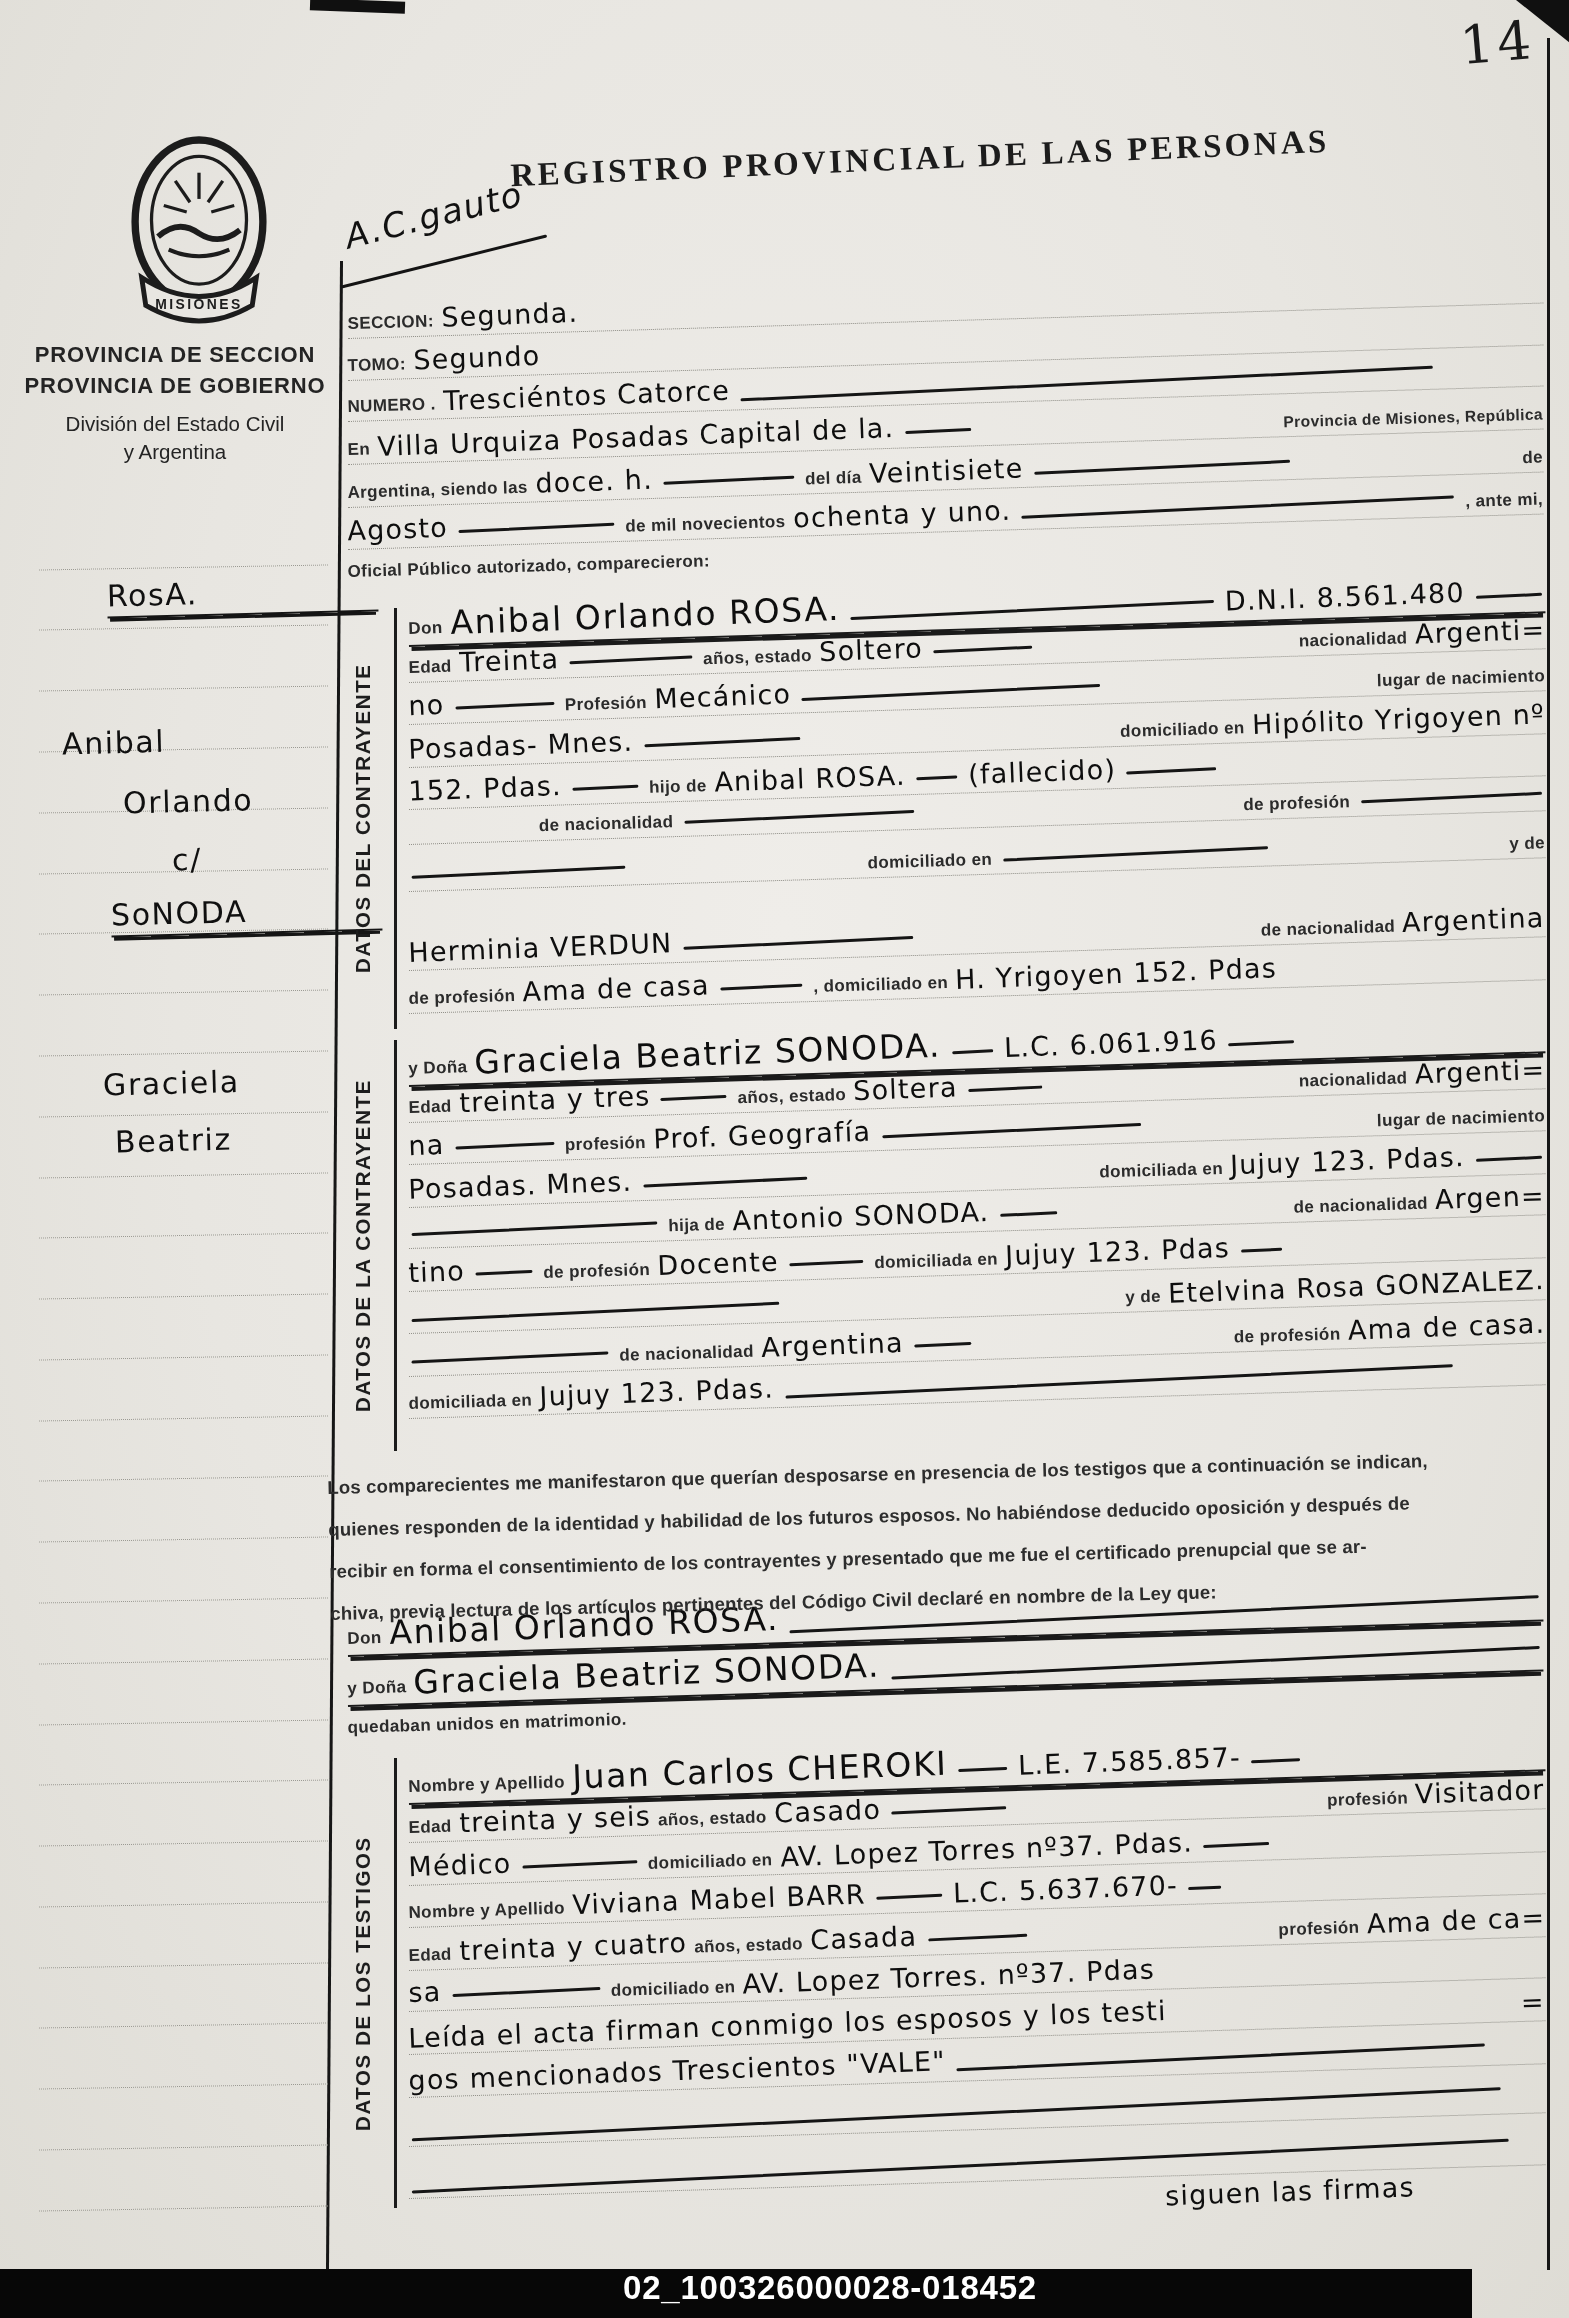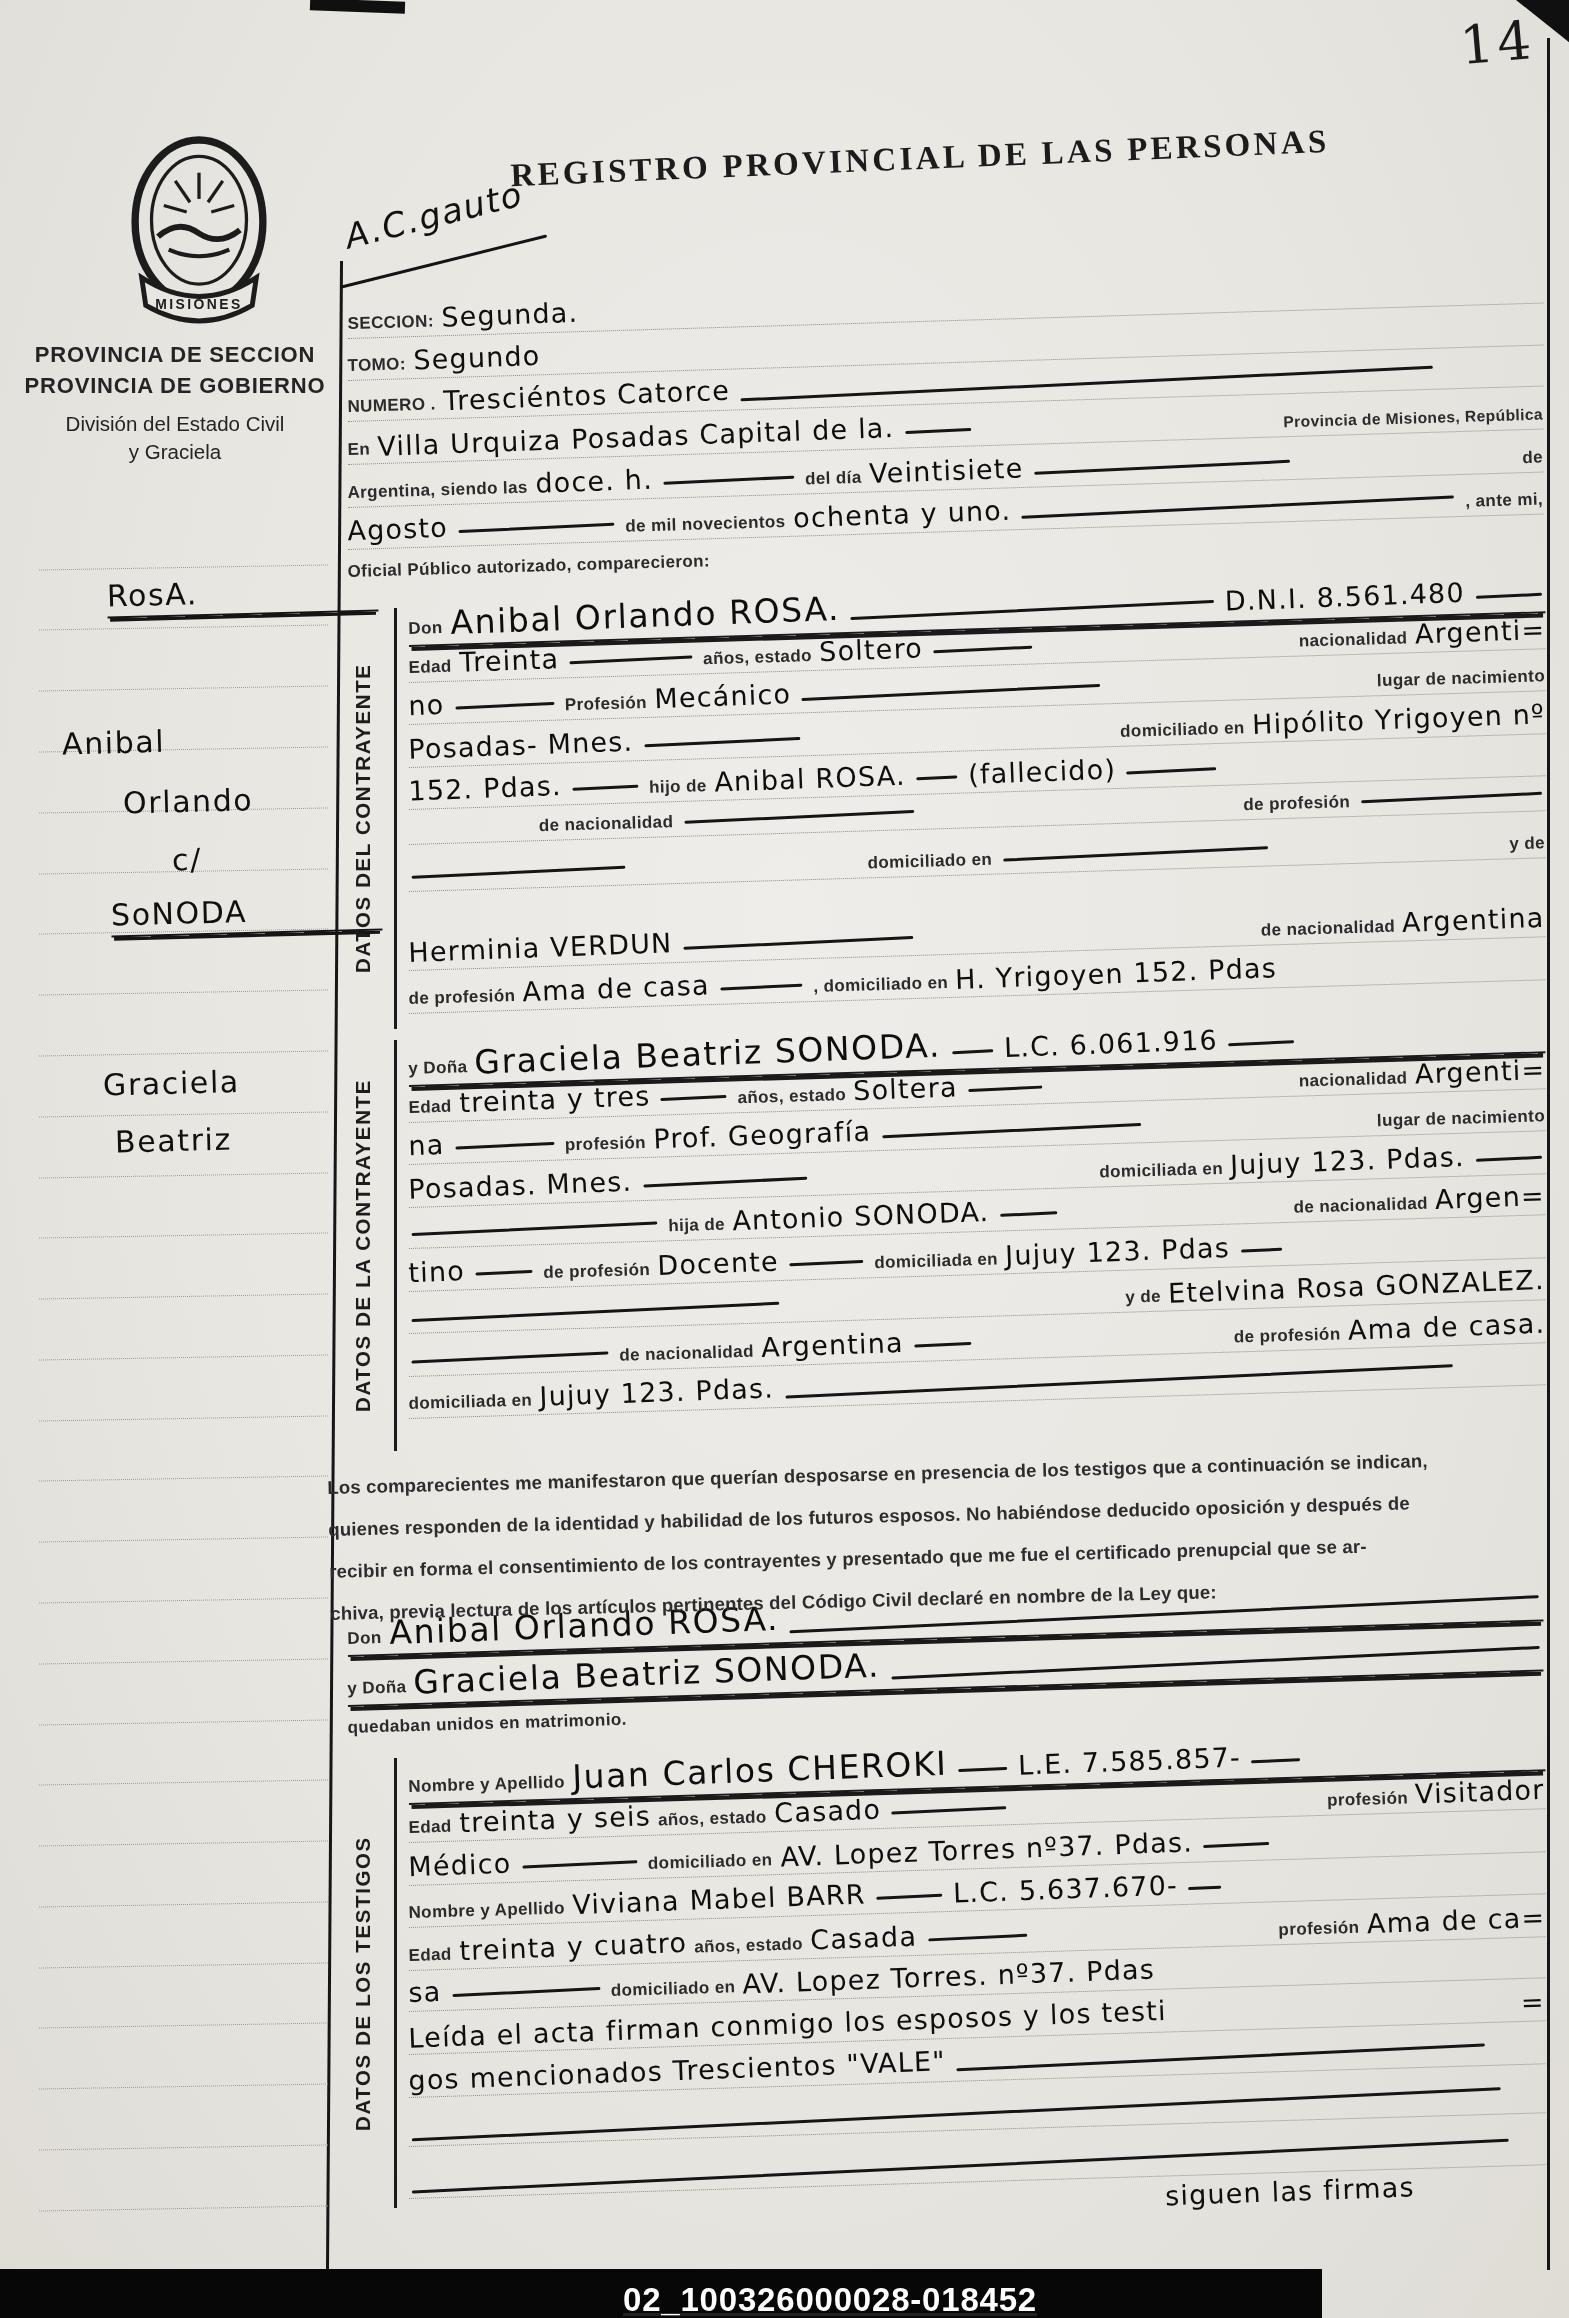--- a/index.html
+++ b/index.html
@@ -55,22 +55,22 @@
   .hand.big{font-size:33px;letter-spacing:1.6px;}
   .dash{display:inline-block;height:3.3px;background:#151515;border-radius:1.6px;
     align-self:flex-end;margin:0 3.3px 10px;transform:rotate(-1deg);flex-shrink:1;}
   .dash.grow{flex:1 1 49px;min-width:33px;}
   .fillsp{flex:1 1 8.2px;min-width:0;}
   .gapsp{display:inline-block;flex-shrink:1;}
   
   #paragraph{position:absolute;left:327px;top:1477px;width:1239px;transform:rotate(-1.4deg);transform-origin:0 0;}
   .par-line{font-size:18.5px;font-weight:700;color:#2d2d2d;height:42px;letter-spacing:0.2px;white-space:nowrap;}
   
-  #footer-bar{position:absolute;left:0;top:2269px;width:1322px;height:50px;background:#070707;
-    display:flex;align-items:flex-end;text-decoration:underline;}
+  #footer-bar{position:absolute;left:0;top:2269px;width:1472px;height:50px;background:#070707;
+    display:flex;align-items:flex-start;}
   #footer-code{margin-left:623px;color:#fff;font-size:33px;font-weight:700;letter-spacing:0.8px;
     font-family:"Liberation Sans",sans-serif;}
 </style>
 </head>
 <body>
 
 <div class="corner" id="corner-tl"></div>
 <div class="corner" id="corner-tr"></div>
 
 <div class="vrule" id="left-border"></div>
@@ -93,21 +93,21 @@
   </g>
   <path d="M55 130 Q80 108 105 126 Q130 142 155 122" fill="none" stroke="#1c1c1c" stroke-width="7"></path>
   <path d="M68 146 Q105 162 142 146" fill="none" stroke="#1c1c1c" stroke-width="5"></path>
   <path d="M35 180 Q105 226 175 180 L170 214 Q105 252 40 214 Z" fill="#e8e6e1" stroke="#1c1c1c" stroke-width="6"></path>
   <text x="105" y="218" text-anchor="middle" font-size="17" font-weight="bold" letter-spacing="3" fill="#1c1c1c" font-family="Liberation Sans, sans-serif">MISIONES</text>
 </svg>
 
 <div class="org" id="org-province">PROVINCIA DE SECCION</div>
 <div class="org" id="org-ministry">PROVINCIA DE GOBIERNO</div>
 <div class="org" id="org-div1">División del Estado Civil</div>
-<div class="org" id="org-div2">y Graciela</div>
+<div class="org" id="org-div2">y Argentina</div>
 
 <div id="margin-lines">
     <div class="mline" style="top: 567px;"></div>
     <div class="mline" style="top: 627px;"></div>
     <div class="mline" style="top: 688px;"></div>
     <div class="mline" style="top: 749px;"></div>
     <div class="mline" style="top: 810px;"></div>
     <div class="mline" style="top: 871px;"></div>
     <div class="mline" style="top: 931px;"></div>
     <div class="mline" style="top: 992px;"></div>

